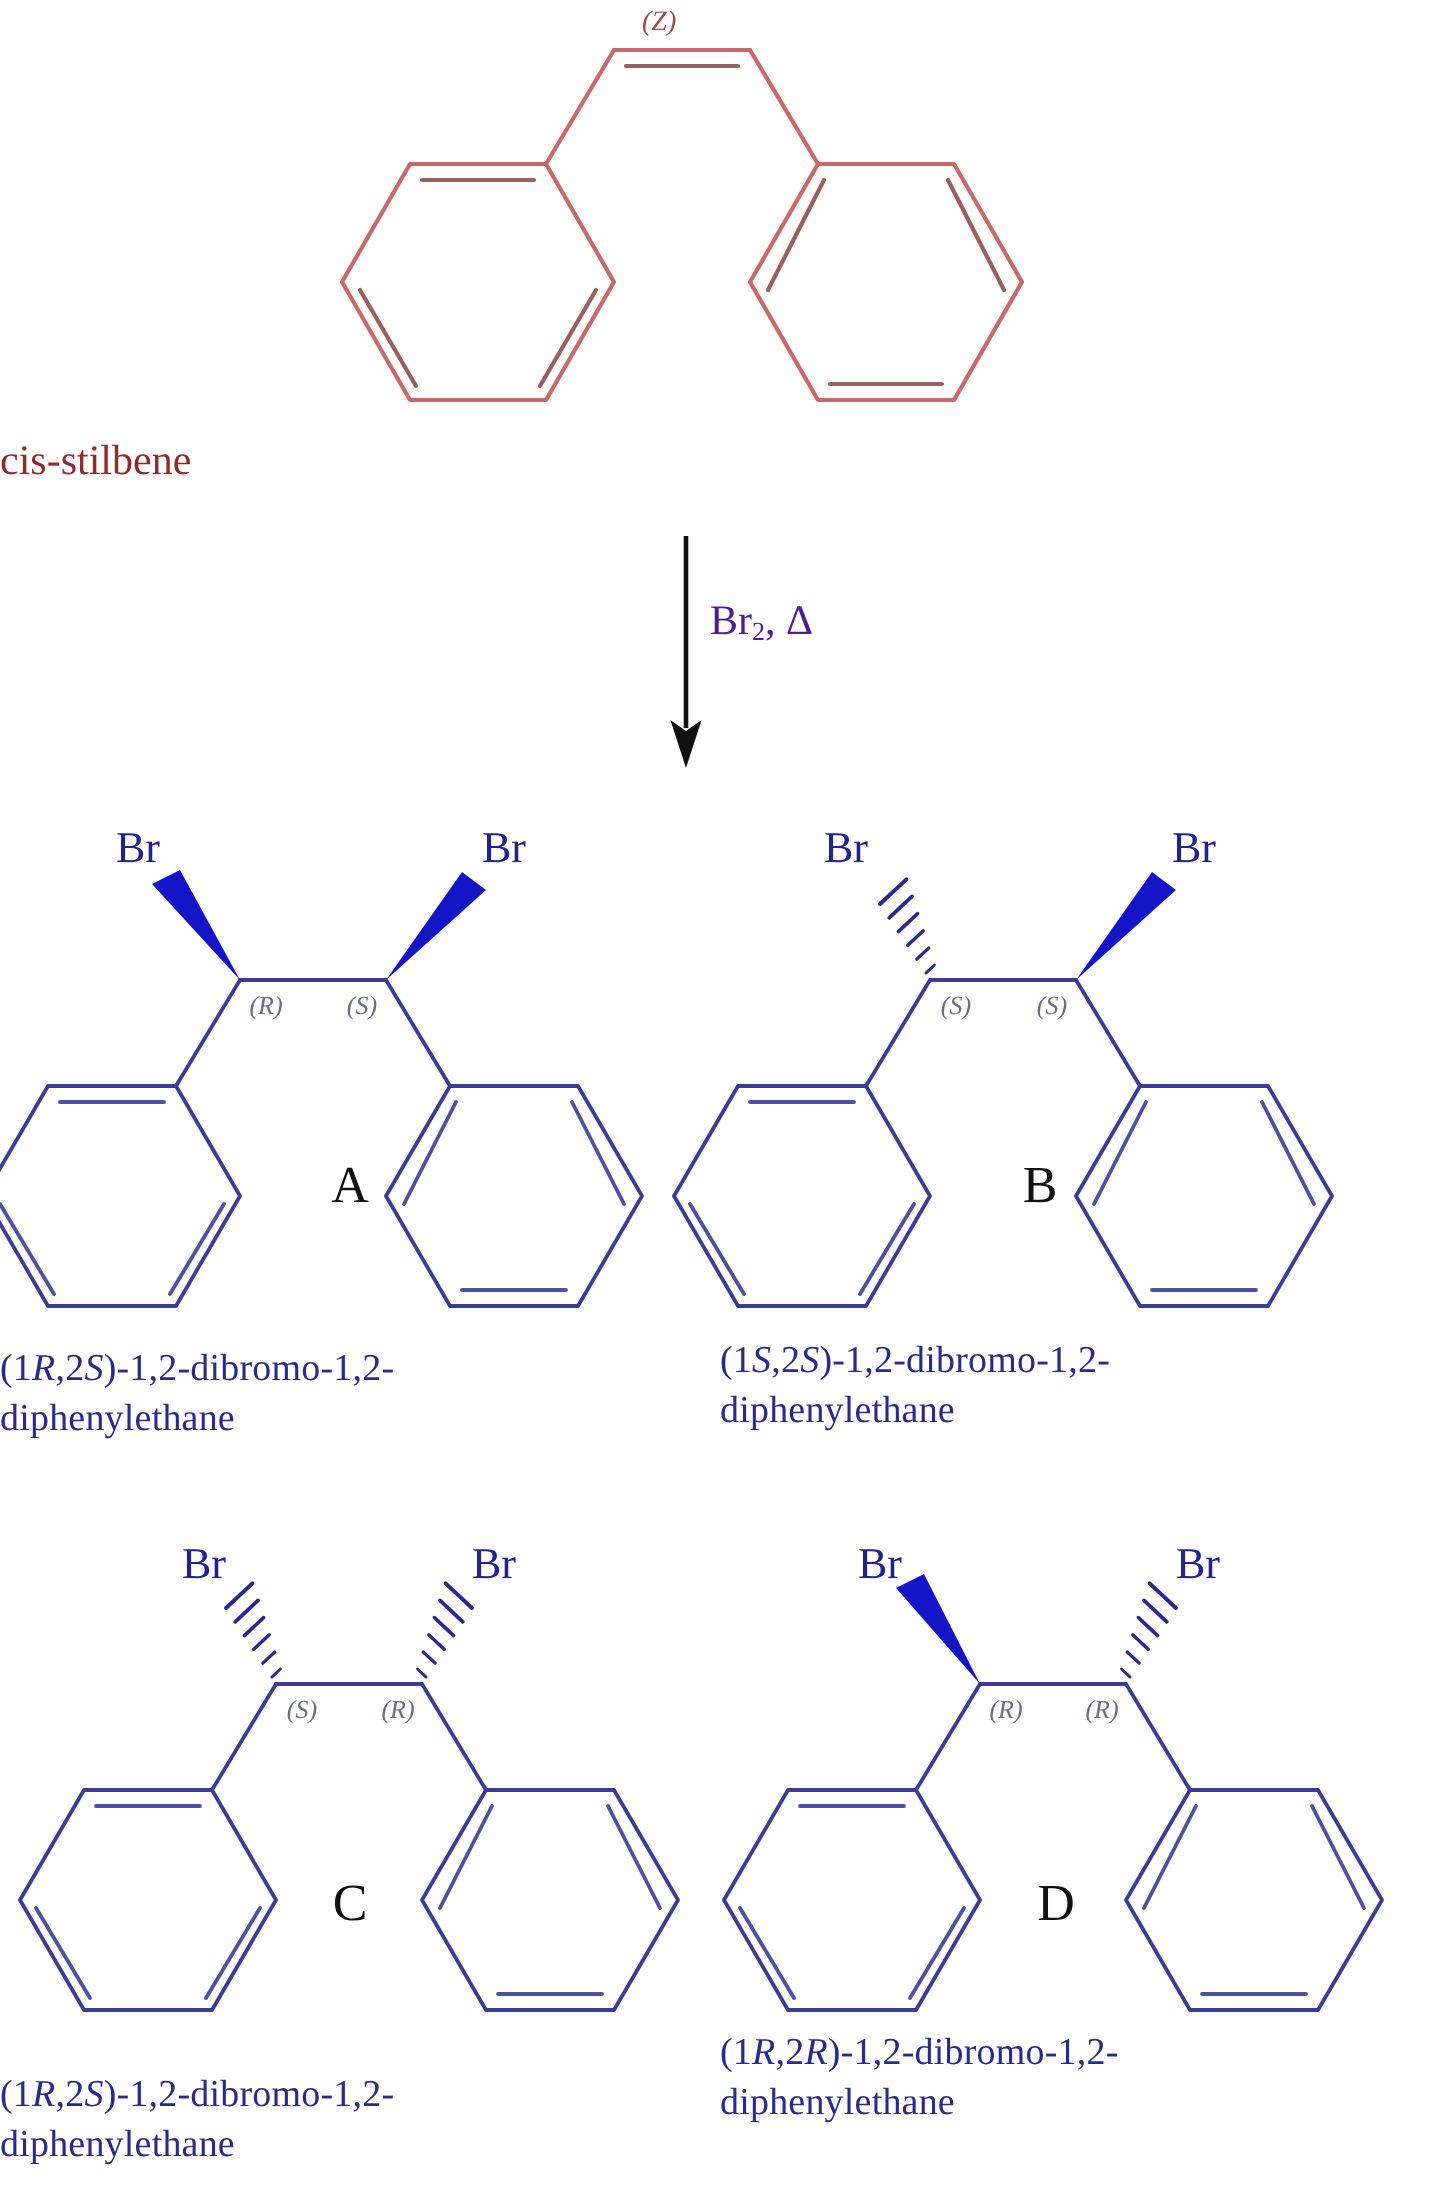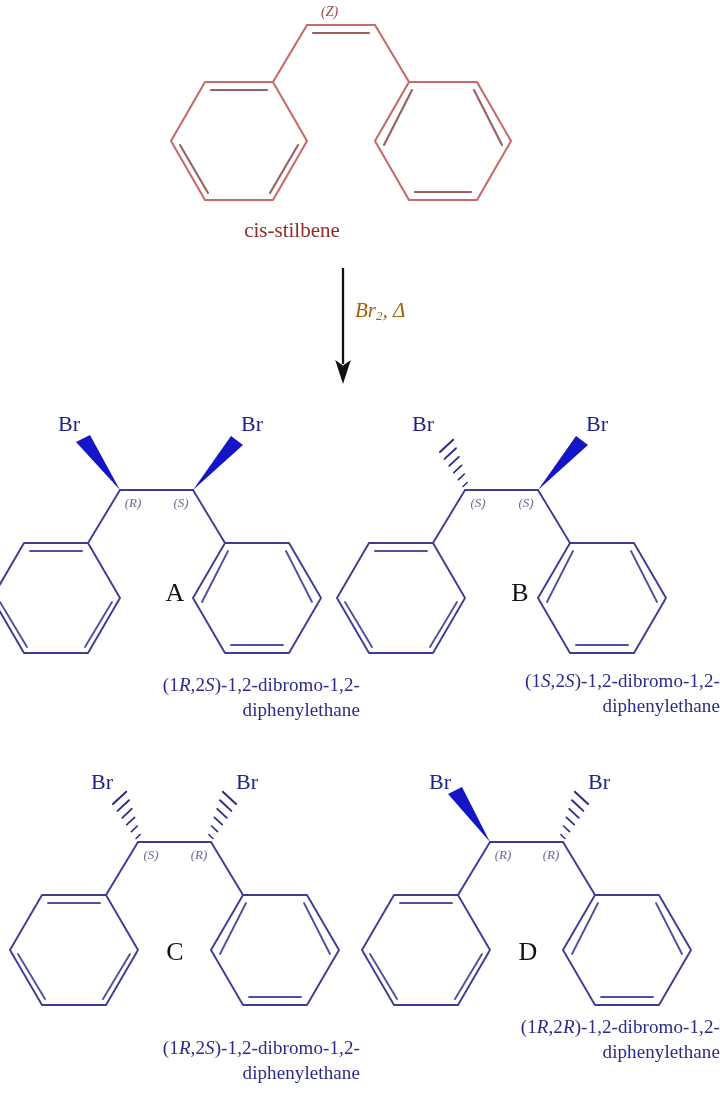--- a/index.html
+++ b/index.html
@@ -19,52 +19,51 @@
     left: 0; top: 0;
     width: 720px;
     height: 1105px;
   }
   svg.struct {
     position: absolute;
     overflow: visible;
   }
   .caption {
     position: absolute;
-    text-align: right;
+    text-align: left;
     color: #2a2a8c;
     font-family: "Liberation Serif", "DejaVu Serif", serif;
     font-size: 19px;
     line-height: 25px;
     letter-spacing: 0.1px;
   }
   .caption i { font-style: italic; }
   .reagent-label {
     position: absolute;
-    color: #a16207;
+    color: #4c1d95;
     font-family: "Liberation Serif", "DejaVu Serif", serif;
     font-size: 21px;
     white-space: nowrap;
-    font-style: italic;
   }
   .reagent-label sub {
     font-size: 13px;
     vertical-align: -3px;
   }
   .letter-label {
     position: absolute;
     color: #111111;
     font-family: "Liberation Serif", "DejaVu Serif", serif;
     font-size: 26px;
     text-align: center;
     width: 40px;
   }
   .cis-name {
     position: absolute;
     width: 584px;
-    text-align: center;
+    text-align: left;
     color: #8f2b2b;
     font-family: "Liberation Serif", "DejaVu Serif", serif;
     font-size: 21px;
   }
   .zlabel {
     position: absolute;
     color: #9a4a4a;
     font-family: "Liberation Serif", "DejaVu Serif", serif;
     font-style: italic;
     font-size: 14px;

